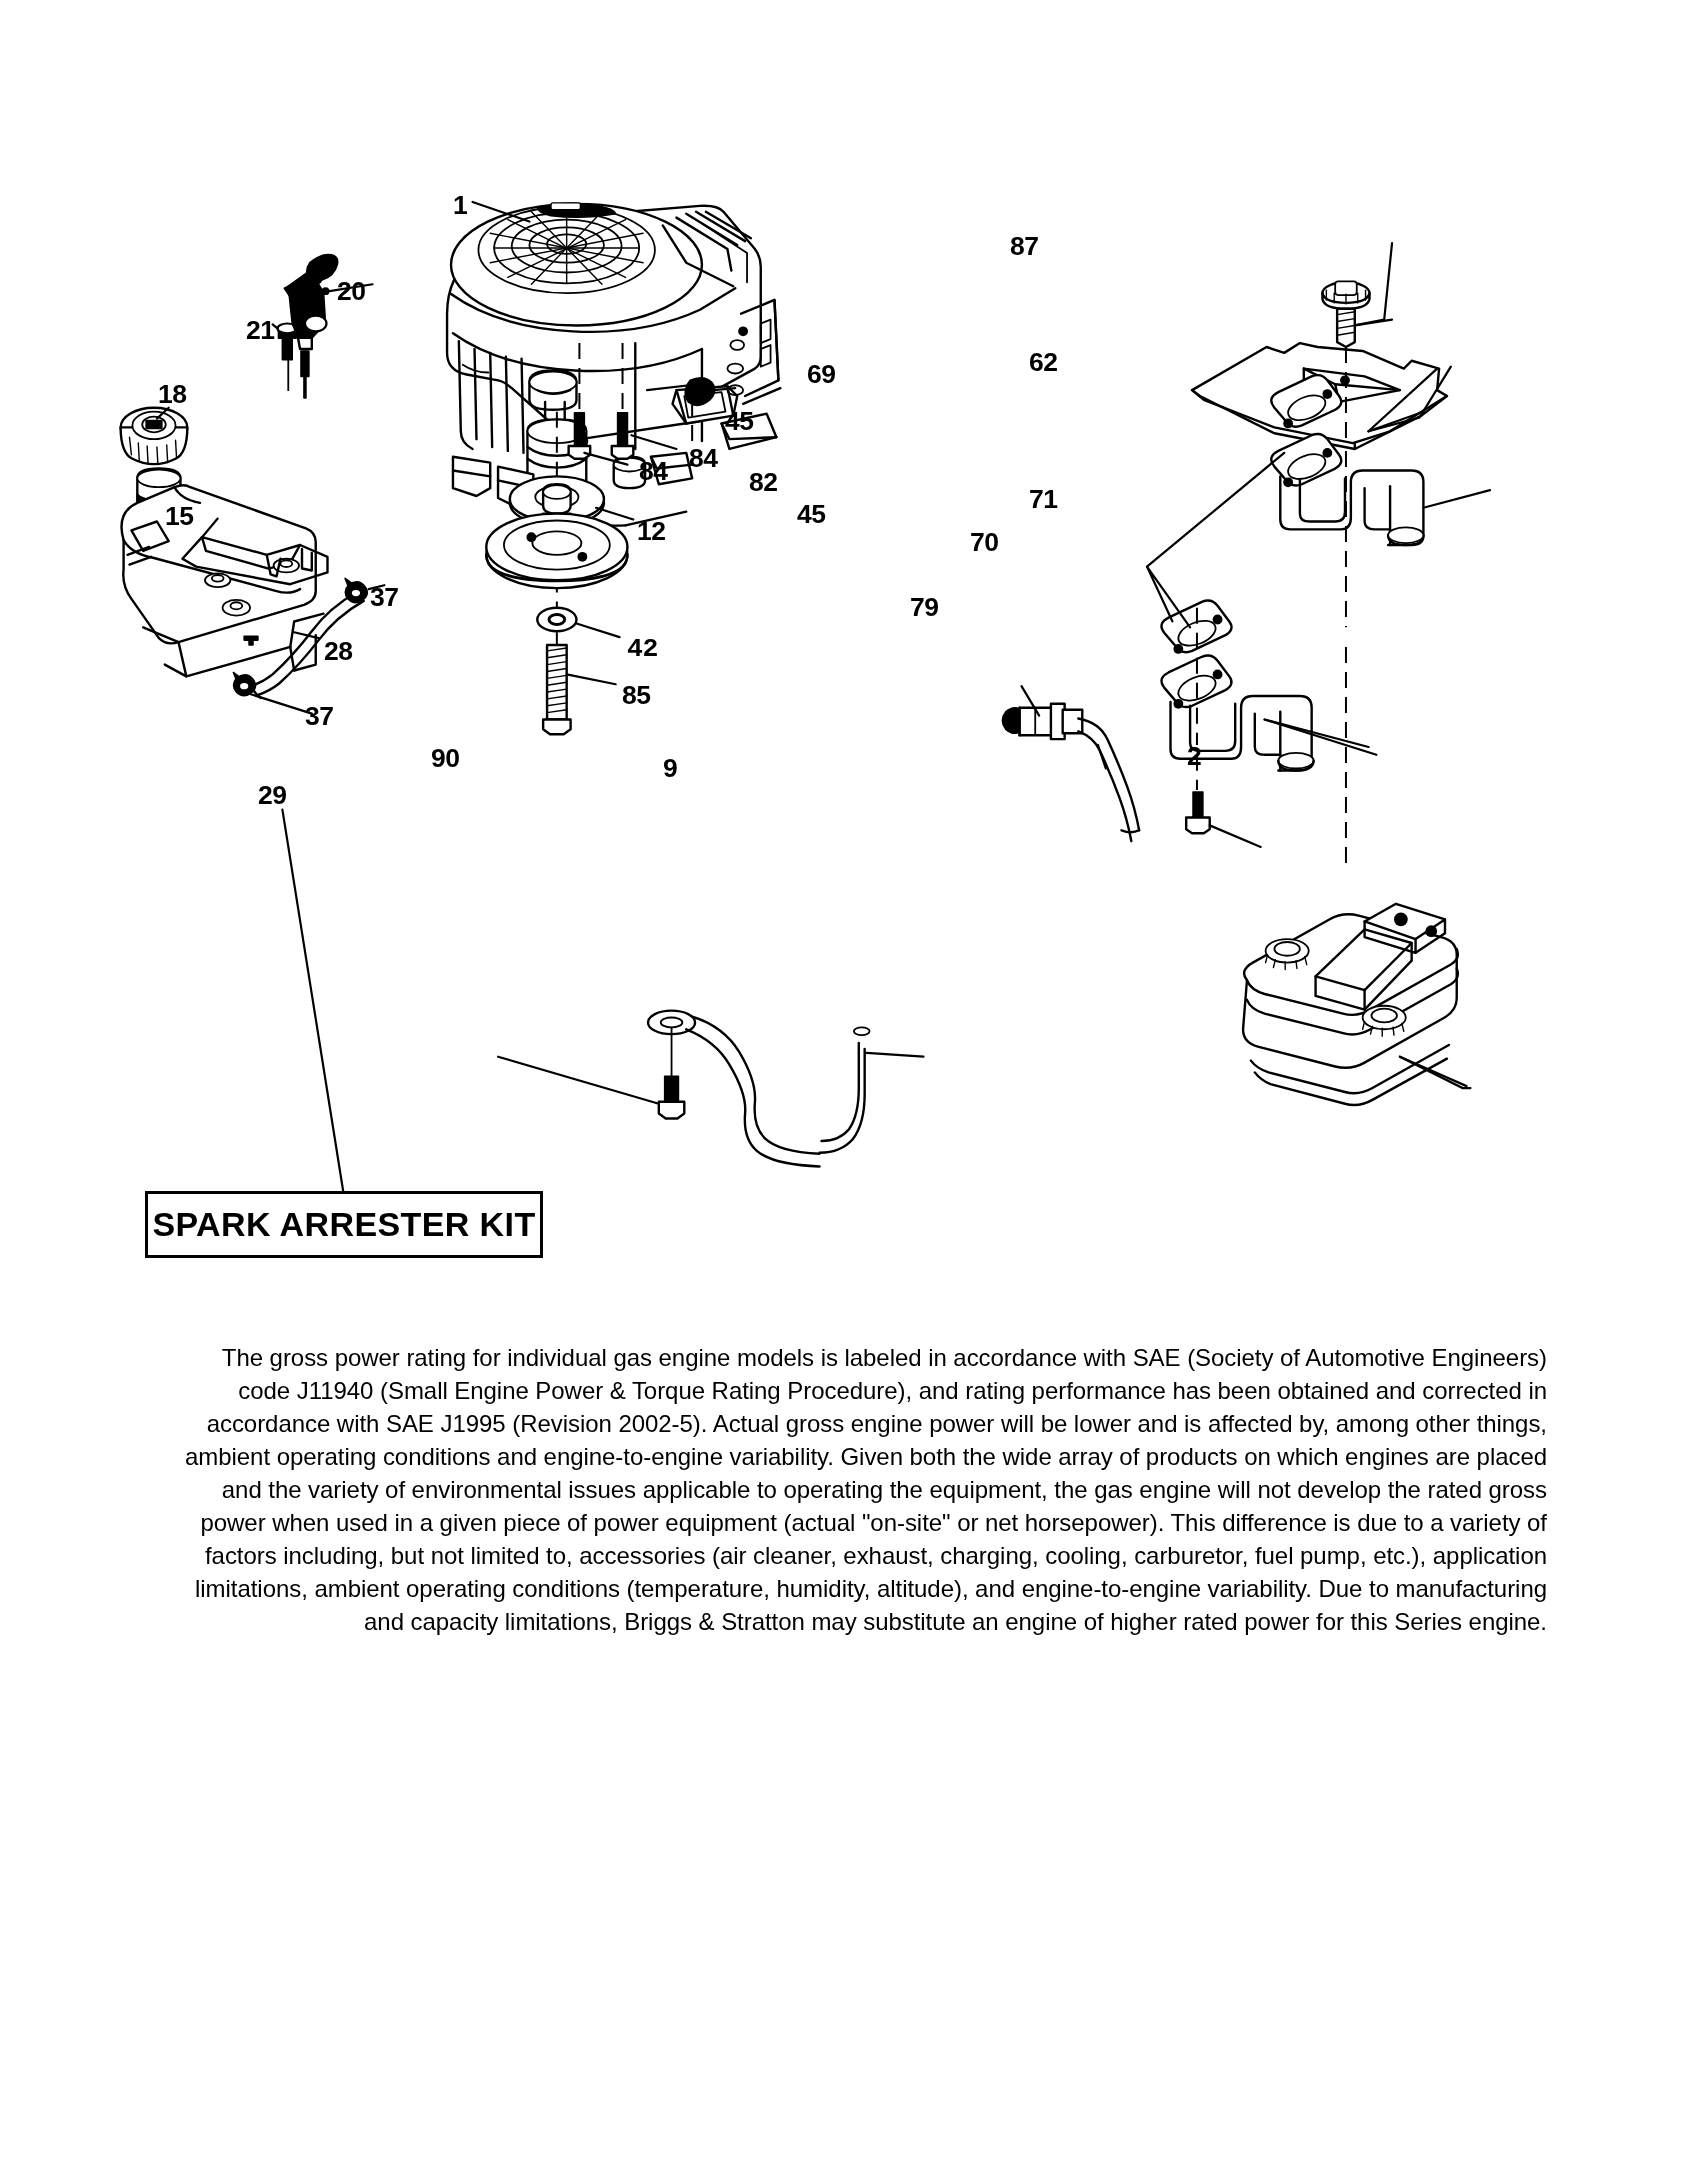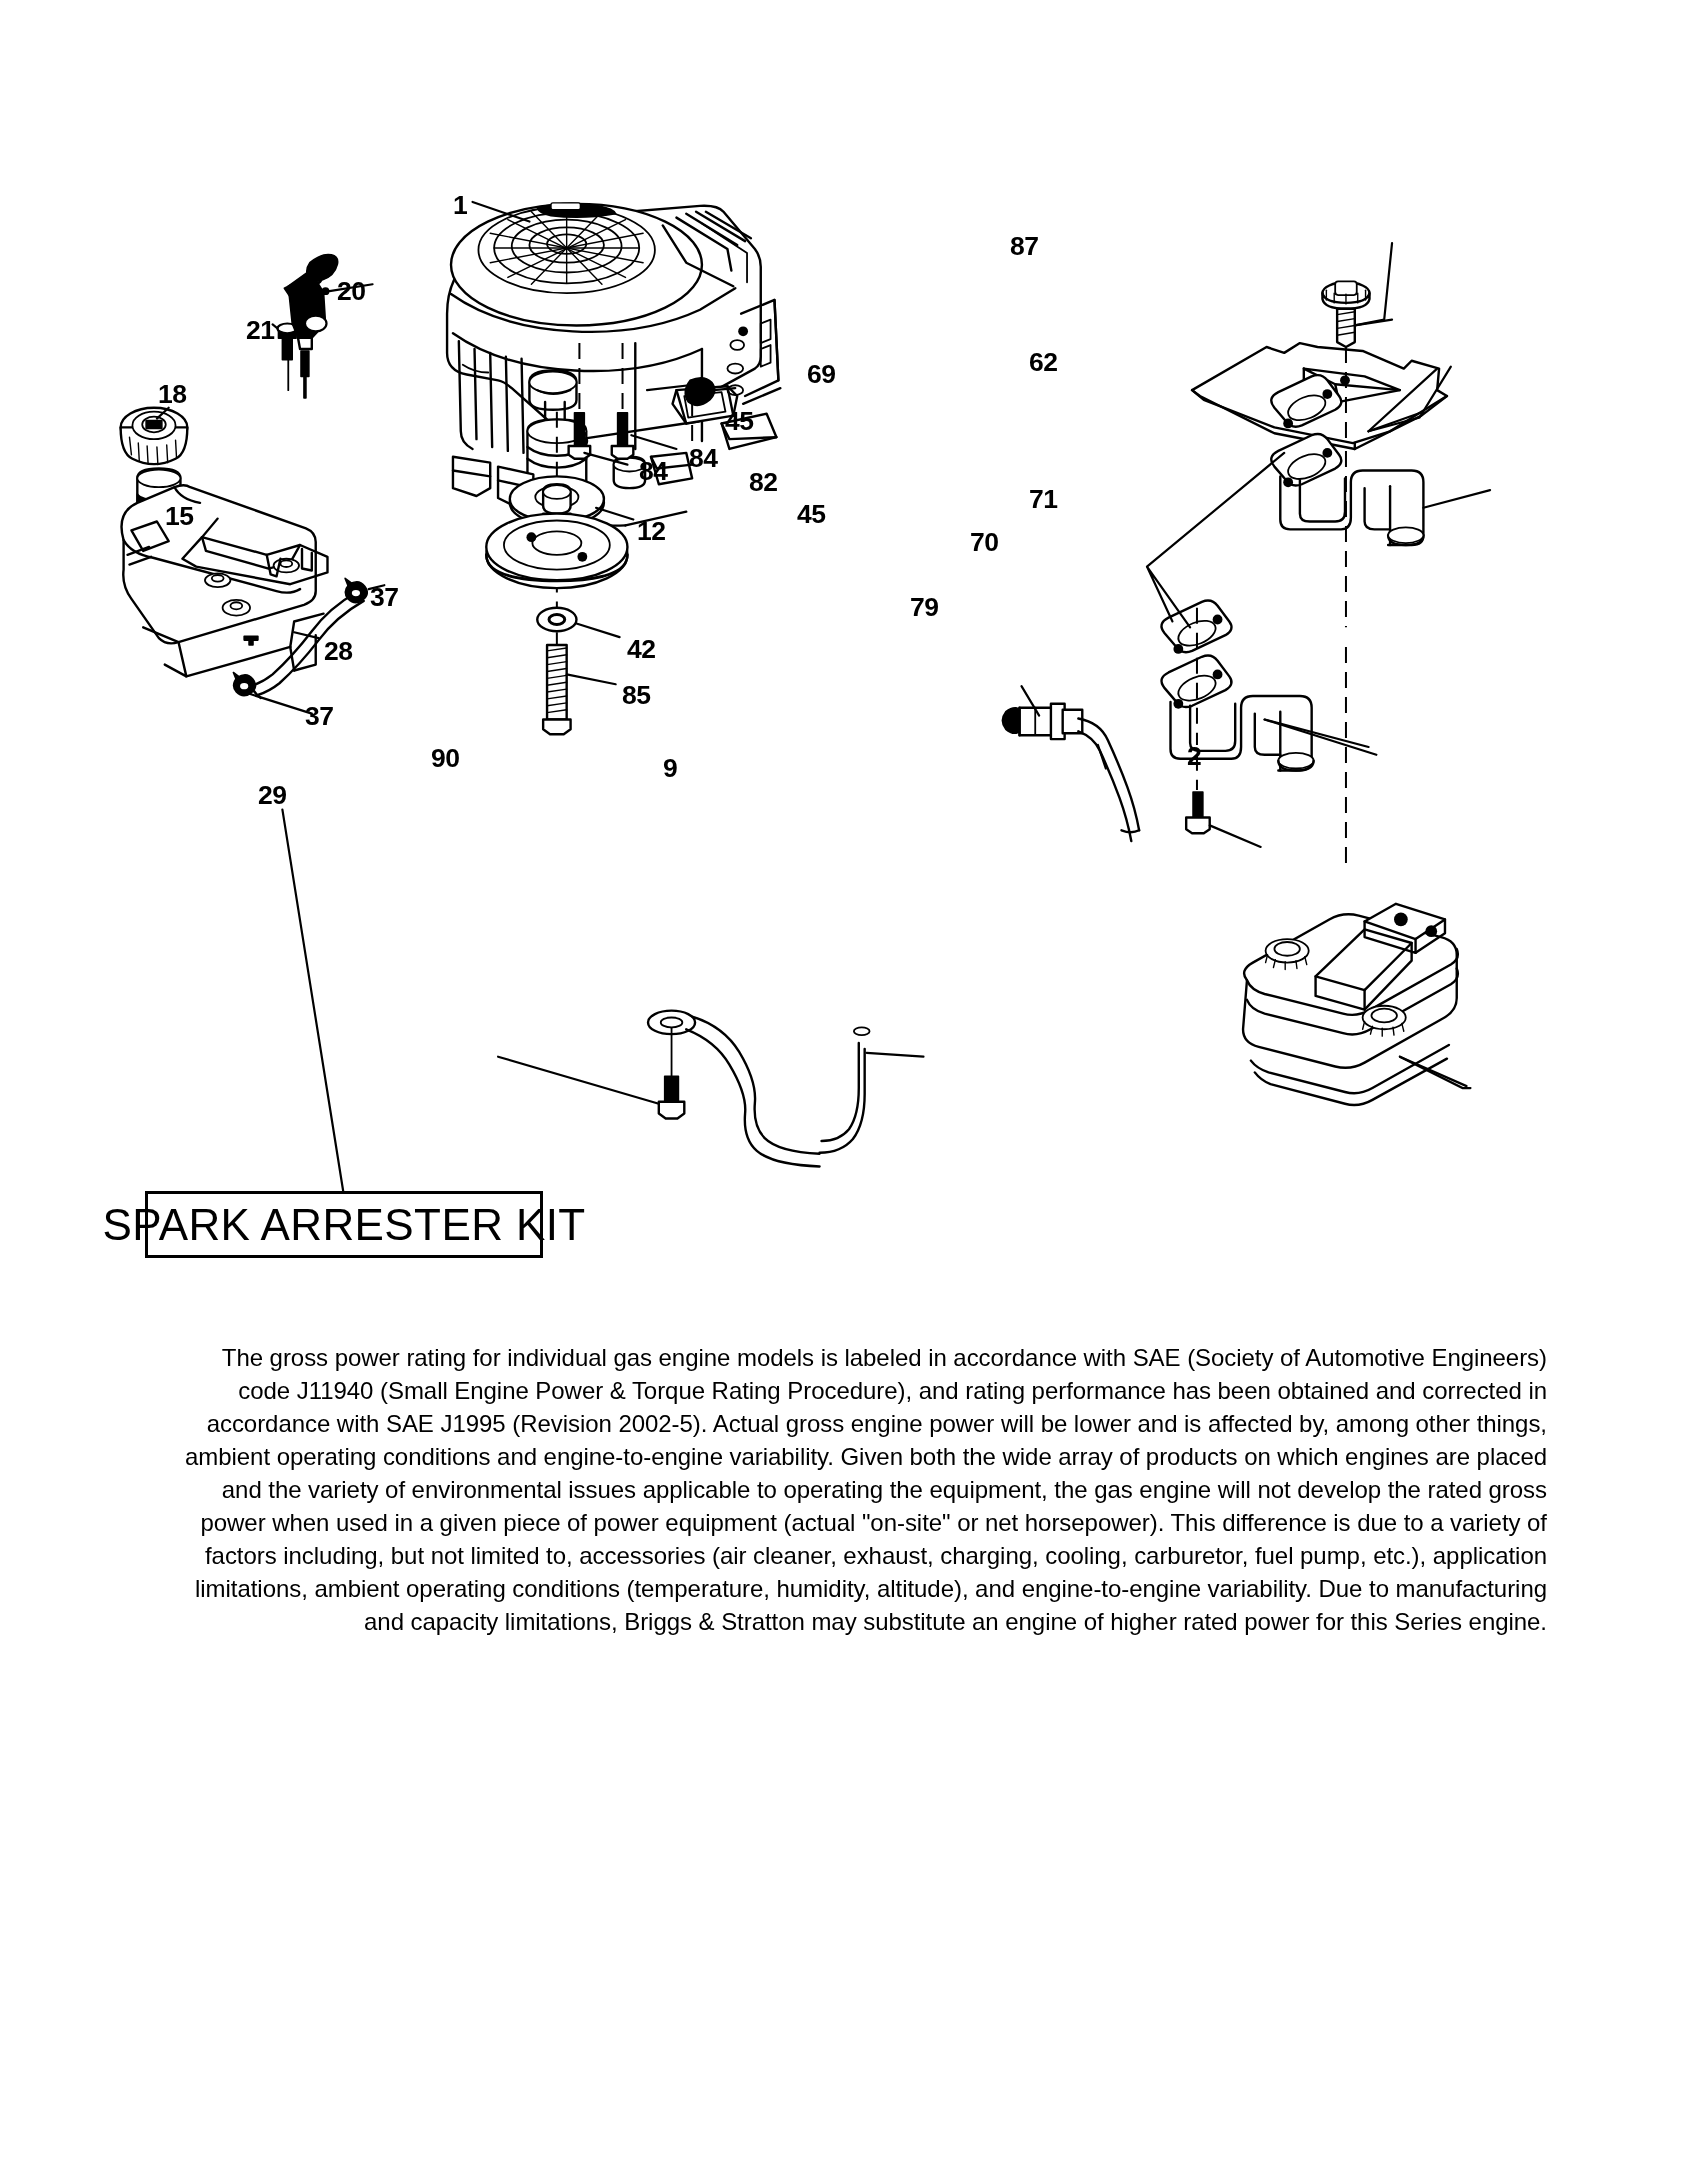--- a/index.html
+++ b/index.html
@@ -24,22 +24,22 @@
   #sak-box{
     position:absolute;
     left:145px; top:1191px;
     width:392px; height:61px;
     border:3.9px solid #000;
     background:#fff;
     display:flex;align-items:center;justify-content:center;
   }
   #sak-box .sak-label{
     font-family:"Liberation Sans", sans-serif;
-    font-weight:normal;
-    font-size:44px;
+    font-weight:bold;
+    font-size:34px;
     letter-spacing:0.4px;
     white-space:nowrap;
   }
 
   
   #text-block{
     position:absolute;
     left:169px; top:1341px;
     width:1378px;
   }
@@ -613,21 +613,21 @@
   <div class="callout" style="left:689px; top:445px;">84</div>
   <div class="callout" style="left:639px; top:458px;">84</div>
   <div class="callout" style="left:749px; top:469px;">82</div>
   <div class="callout" style="left:797px; top:501px;">45</div>
   <div class="callout" style="left:1029px;top:486px;">71</div>
   <div class="callout" style="left:165px; top:503px;">15</div>
   <div class="callout" style="left:637px; top:518px;">12</div>
   <div class="callout" style="left:970px; top:529px;">70</div>
   <div class="callout" style="left:370px; top:584px;">37</div>
   <div class="callout" style="left:910px; top:594px;">79</div>
-  <div class="callout" style="left:627px; top:636px;">42</div>
+  <div class="callout" style="left:627px; top:636px;font-family:Liberation Mono, monospace;">42</div>
   <div class="callout" style="left:324px; top:638px;">28</div>
   <div class="callout" style="left:622px; top:682px;">85</div>
   <div class="callout" style="left:305px; top:703px;">37</div>
   <div class="callout" style="left:1187px;top:743px;">2</div>
   <div class="callout" style="left:431px; top:745px;">90</div>
   <div class="callout" style="left:663px; top:755px;">9</div>
   <div class="callout" style="left:258px; top:782px;">29</div>
 
   <div id="sak-box">
     <span class="sak-label">SPARK ARRESTER KIT</span>

